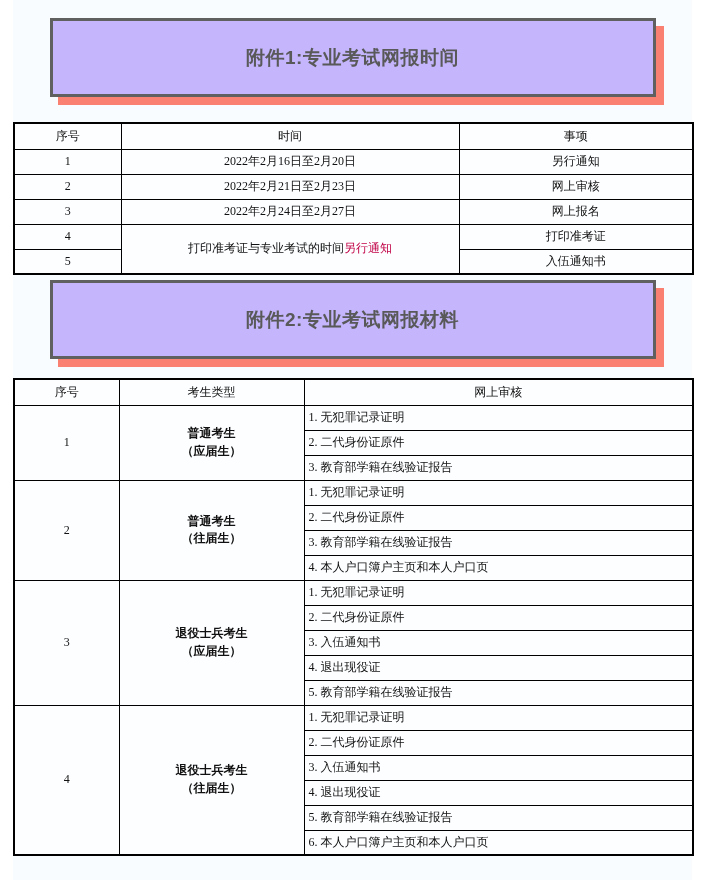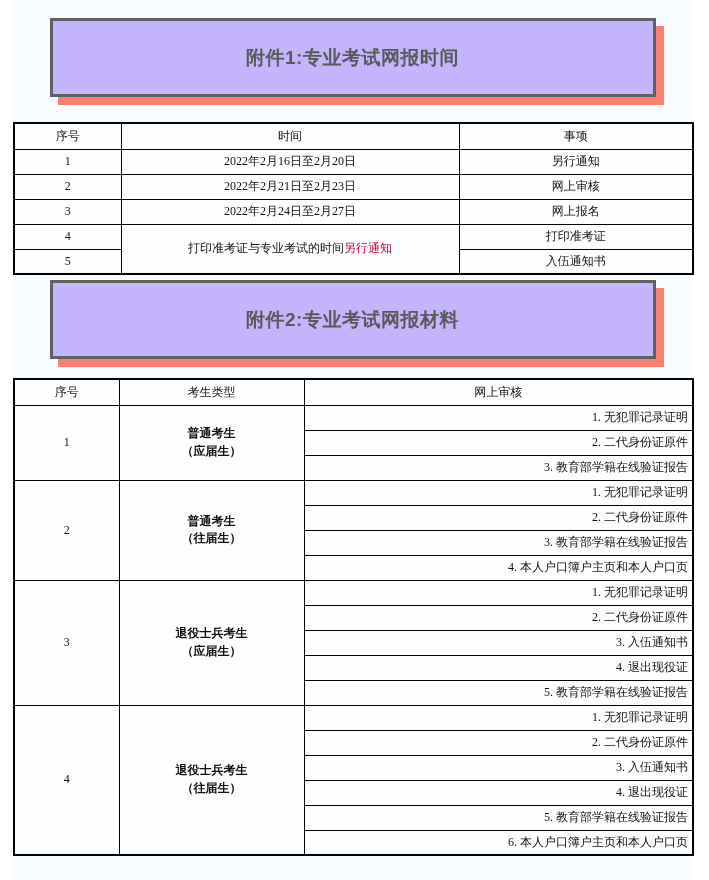--- a/index.html
+++ b/index.html
@@ -55,21 +55,21 @@
     font-weight: normal;
     overflow: hidden;
     white-space: nowrap;
   }
   table { border: 2px solid #000000; }
   #time-table th { height: 26px; }
   #time-table td { height: 25px; }
   #material-table th { height: 26px; }
   #material-table td { height: 25px; }
   #material-table td.c-material {
-    text-align: right;
+    text-align: left;
   }
   .red {
     color: #c00045;
     font-weight: normal;
   }
   .type-lines { line-height: 1.45; white-space: normal; font-weight: bold; }
 </style>
 </head>
 <body>
 

